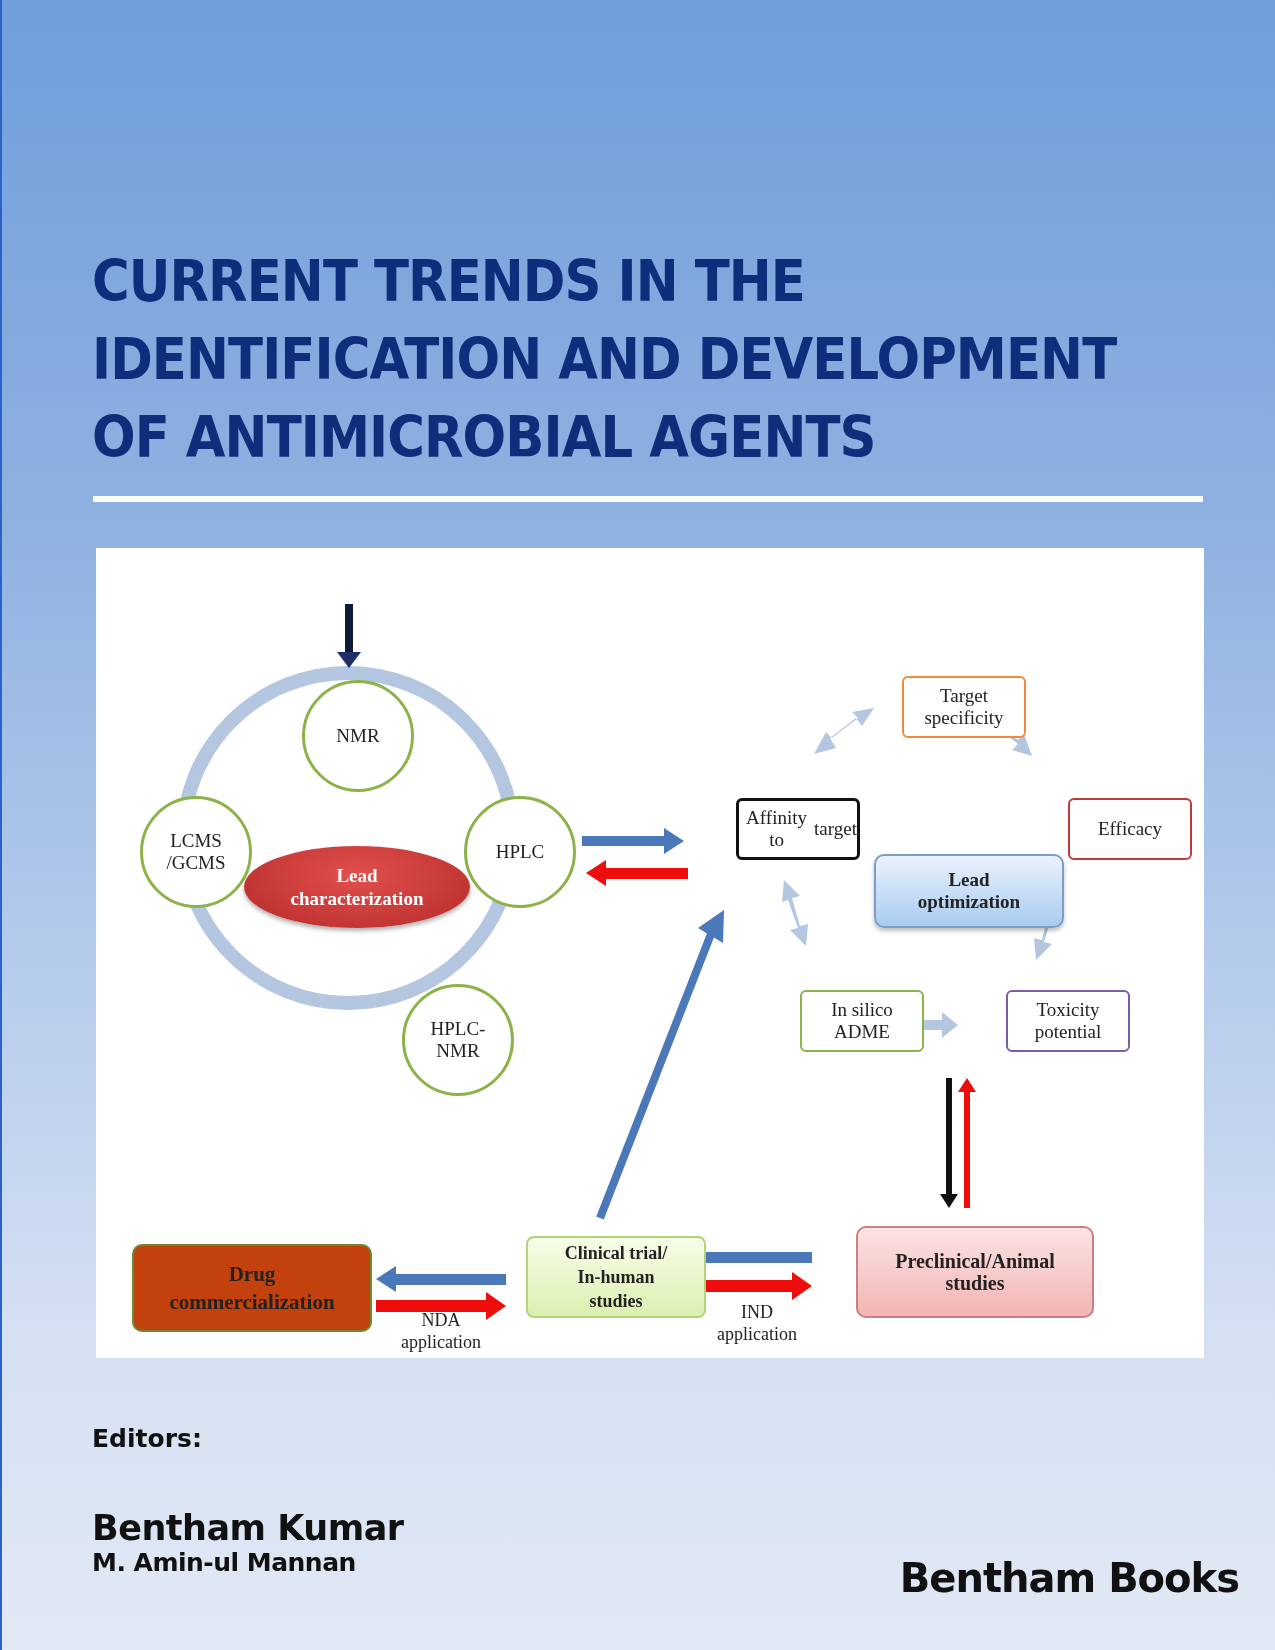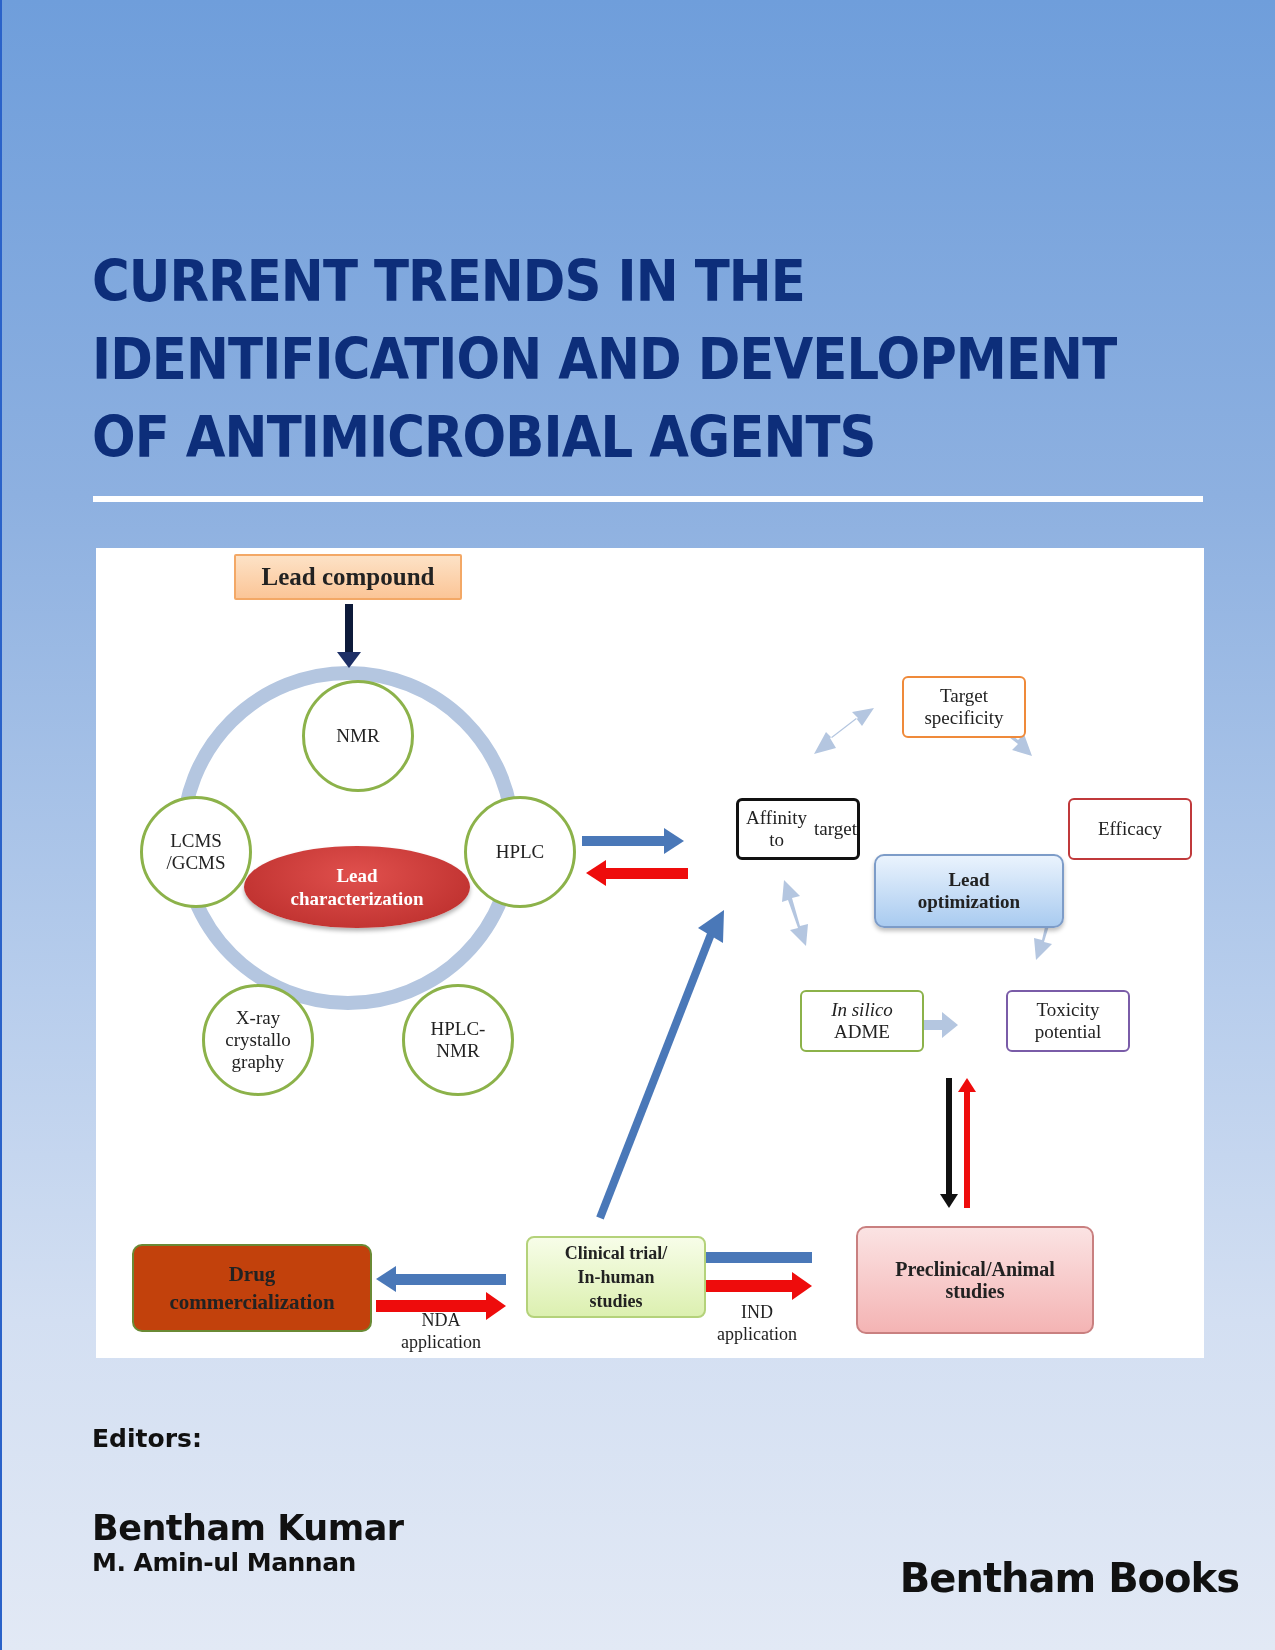--- a/index.html
+++ b/index.html
@@ -75,38 +75,30 @@
     <path d="M610,696 L590,709 L610,722 z" fill="#4a78b8"></path>
     <rect x="590" y="732" width="108" height="12" fill="#ee0c0c"></rect>
     <path d="M696,724 L716,738 L696,752 z" fill="#ee0c0c"></path>
 
     <rect x="298" y="726" width="112" height="11" fill="#4a78b8"></rect>
     <path d="M300,718 L280,731 L300,744 z" fill="#4a78b8"></path>
     <rect x="280" y="752" width="112" height="12" fill="#ee0c0c"></rect>
     <path d="M390,744 L410,758 L390,772 z" fill="#ee0c0c"></path>
   </svg>
 
-  <div class="node box bold" style="left:138px;top:6px;width:228px;height:46px;background:linear-gradient(#fde2c6,#fbc597);border:2px solid #f3a866;font-size:25px;border-radius:2px;">
-    <span>Lead compound</span>
-  </div>
 
   <div class="node circle" style="left:206px;top:132px;width:112px;height:112px;">
     <span>NMR</span>
   </div>
   <div class="node circle" style="left:368px;top:248px;width:112px;height:112px;">
     <span>HPLC</span>
   </div>
   <div class="node circle" style="left:306px;top:436px;width:112px;height:112px;flex-direction:column;">
     <span>HPLC-</span>
     <span>NMR</span>
-  </div>
-  <div class="node circle" style="left:106px;top:436px;width:112px;height:112px;flex-direction:column;">
-    <span>X-ray</span>
-    <span>crystallo</span>
-    <span>graphy</span>
   </div>
   <div class="node circle" style="left:44px;top:248px;width:112px;height:112px;flex-direction:column;">
     <span>LCMS</span>
     <span>/GCMS</span>
   </div>
 
   <div class="node bold" style="left:148px;top:298px;width:226px;height:82px;border-radius:50%;background:radial-gradient(ellipse at 50% 35%,#e0504d,#b72a28);color:#fff;font-size:19px;line-height:23px;flex-direction:column;box-shadow:0 3px 4px rgba(0,0,0,0.3);">
     <span>Lead</span>
     <span>characterization</span>
   </div>
@@ -116,34 +108,34 @@
     <span>specificity</span>
   </div>
   <div class="node box" style="left:972px;top:250px;width:124px;height:62px;border:2px solid #c0393b;text-align:right;">
     <span>Efficacy</span>
   </div>
   <div class="node box" style="left:910px;top:442px;width:124px;height:62px;border:2px solid #7a5ca8;flex-direction:column;">
     <span>Toxicity</span>
     <span>potential</span>
   </div>
   <div class="node box" style="left:704px;top:442px;width:124px;height:62px;border:2px solid #8cb24a;flex-direction:column;">
-    <span style="font-style:italic;">In silico</span>
+    <span style="">In silico</span>
     <span>ADME</span>
   </div>
   <div class="node box" style="left:640px;top:250px;width:124px;height:62px;border:3px solid #111;">
     <span>Affinity to</span>
     <span>target</span>
   </div>
 
   <div class="node box bold" style="left:778px;top:306px;width:190px;height:74px;border:2px solid #7d9cc8;border-radius:10px;background:linear-gradient(#eaf3fd,#a9cbf0);flex-direction:column;box-shadow:0 3px 4px rgba(0,0,0,0.25);">
     <span>Lead</span>
     <span>optimization</span>
   </div>
 
-  <div class="node box bold" style="left:760px;top:678px;width:238px;height:108px;border:2px solid #c98080;border-radius:10px;background:linear-gradient(#fbe3e3,#f4b4b4);font-size:20px;flex-direction:column;">
+  <div class="node box bold" style="left:760px;top:678px;width:238px;height:92px;border:2px solid #c98080;border-radius:10px;background:linear-gradient(#fbe3e3,#f4b4b4);font-size:20px;flex-direction:column;">
     <span>Preclinical/Animal</span>
     <span>studies</span>
   </div>
   <div class="node box bold" style="left:430px;top:688px;width:180px;height:82px;border:2px solid #b4d27a;border-radius:8px;background:linear-gradient(#f7fde8,#dcf0b0);font-size:18px;line-height:24px;flex-direction:column;">
     <span>Clinical trial/</span>
     <span>In-human</span>
     <span>studies</span>
   </div>
   <div class="node box bold" style="left:36px;top:696px;width:240px;height:88px;border:2px solid #6a8a35;border-radius:10px;background:#c2410c;font-size:21px;line-height:28px;flex-direction:column;">
     <span>Drug</span>

